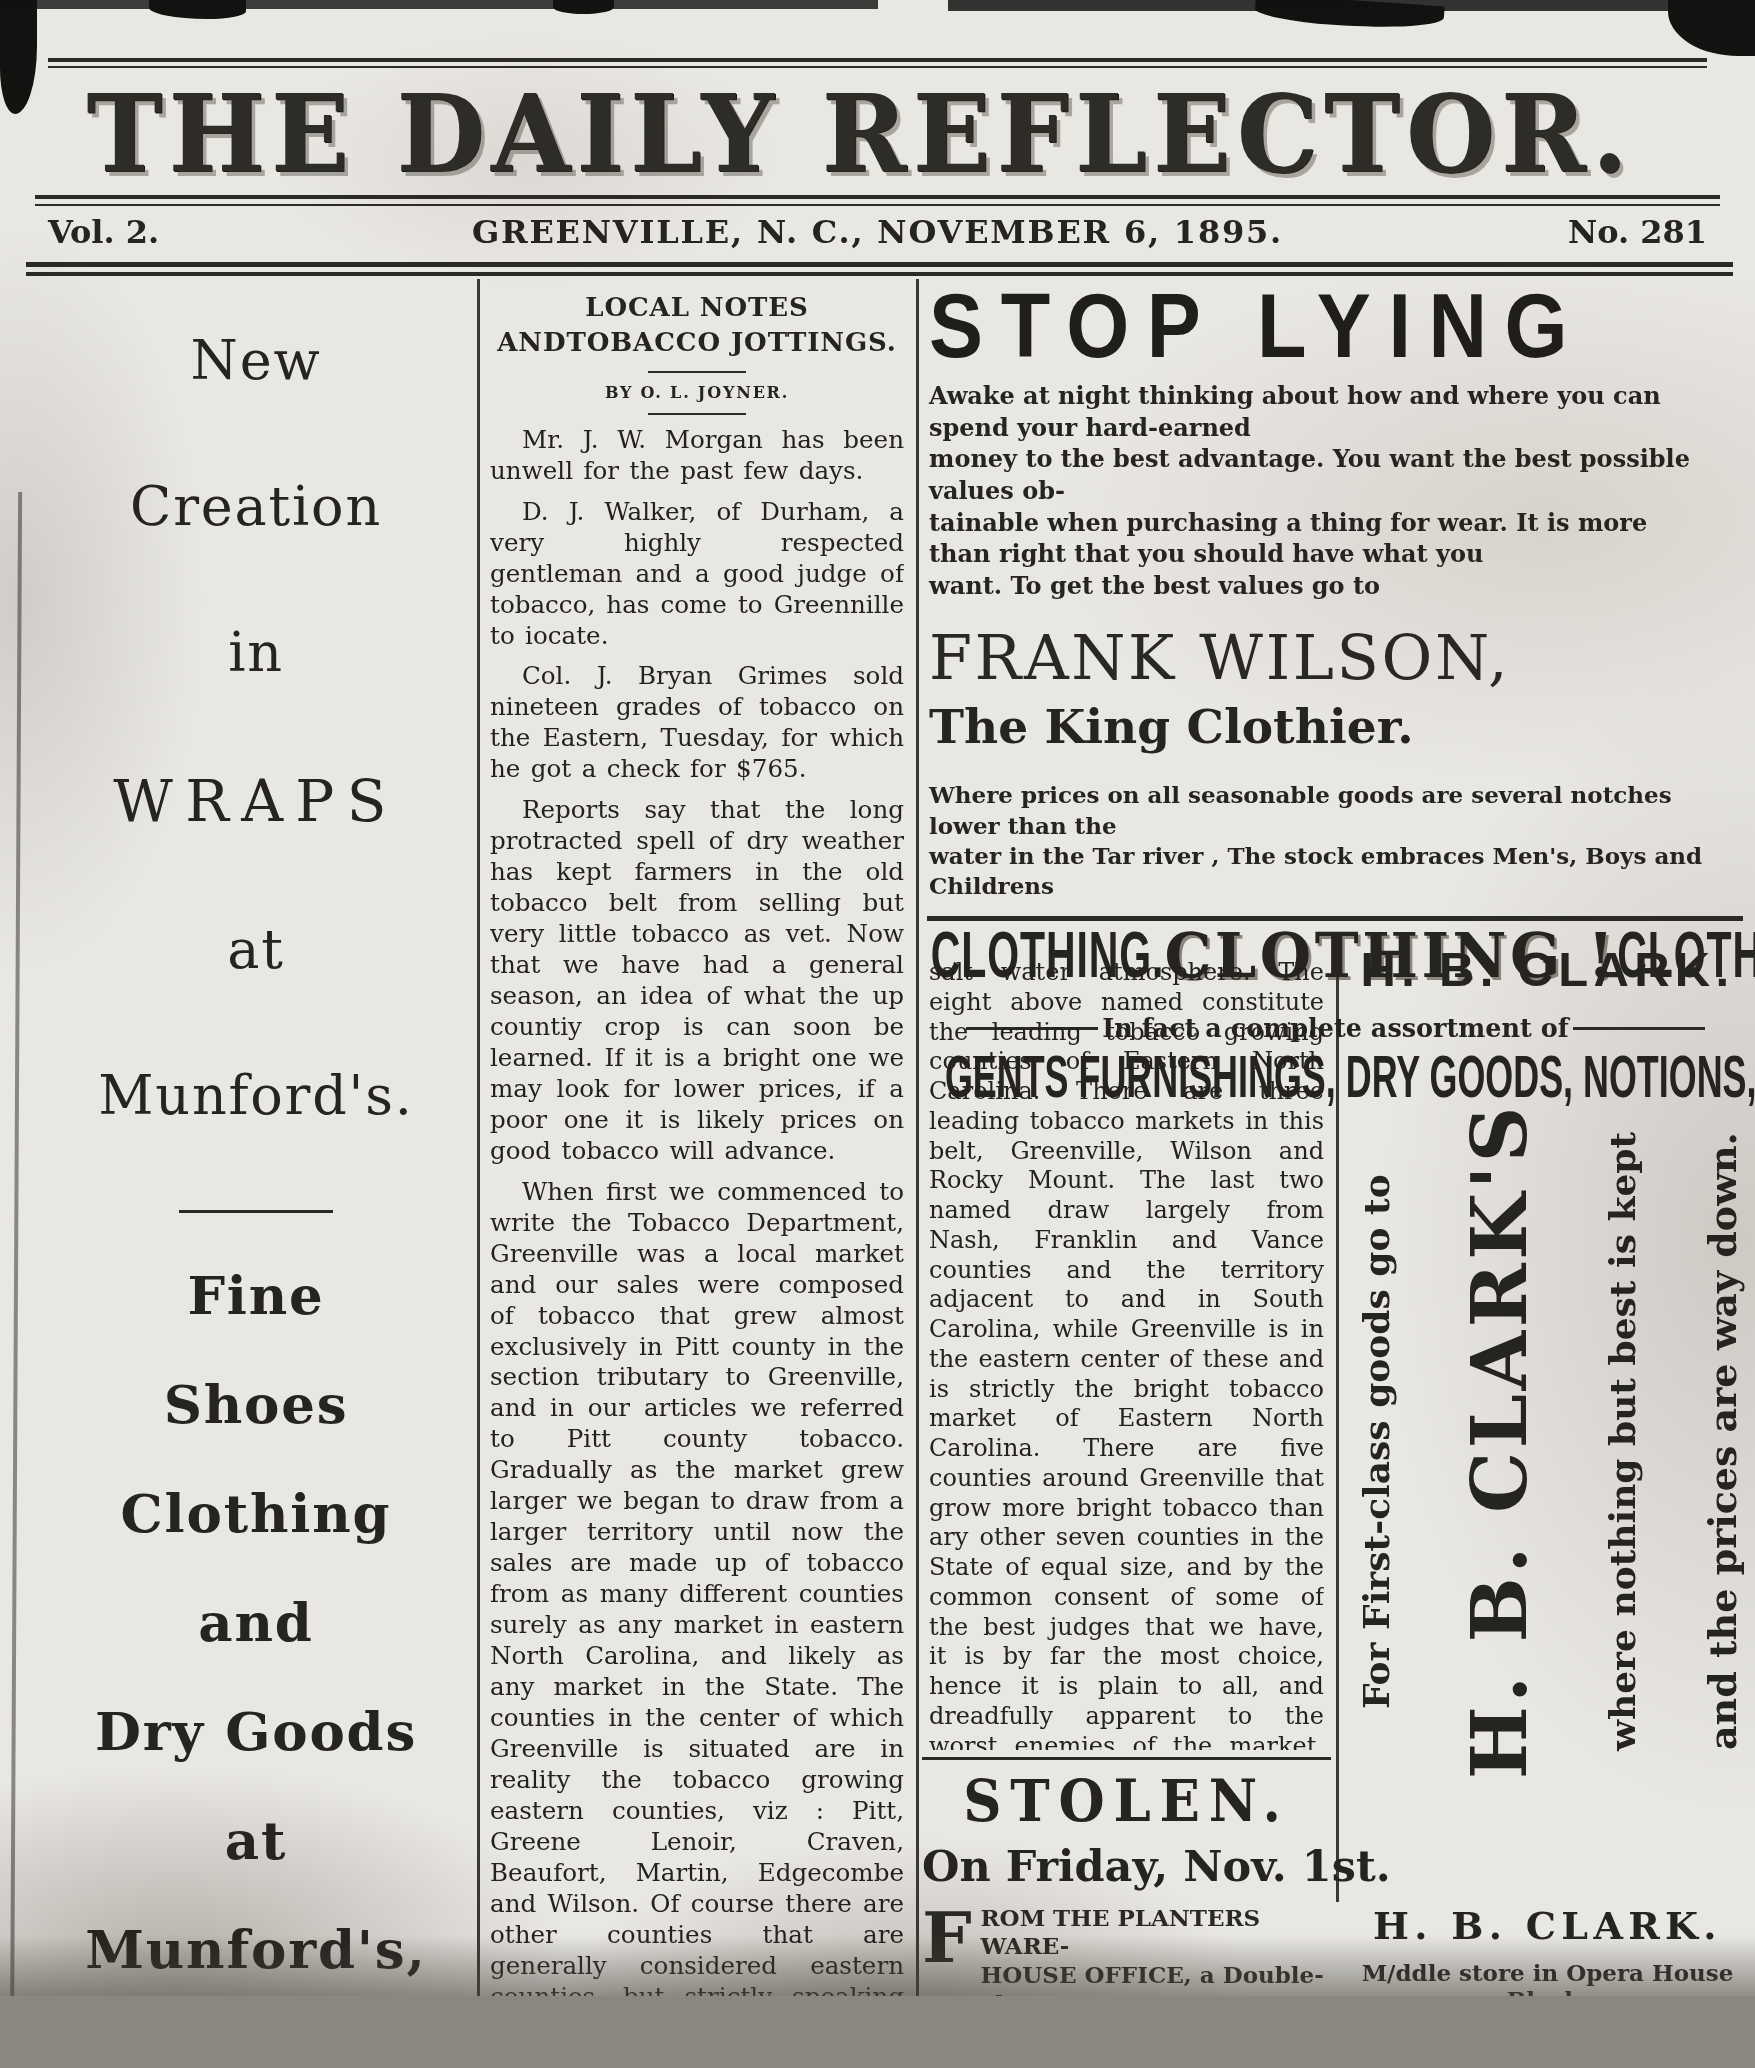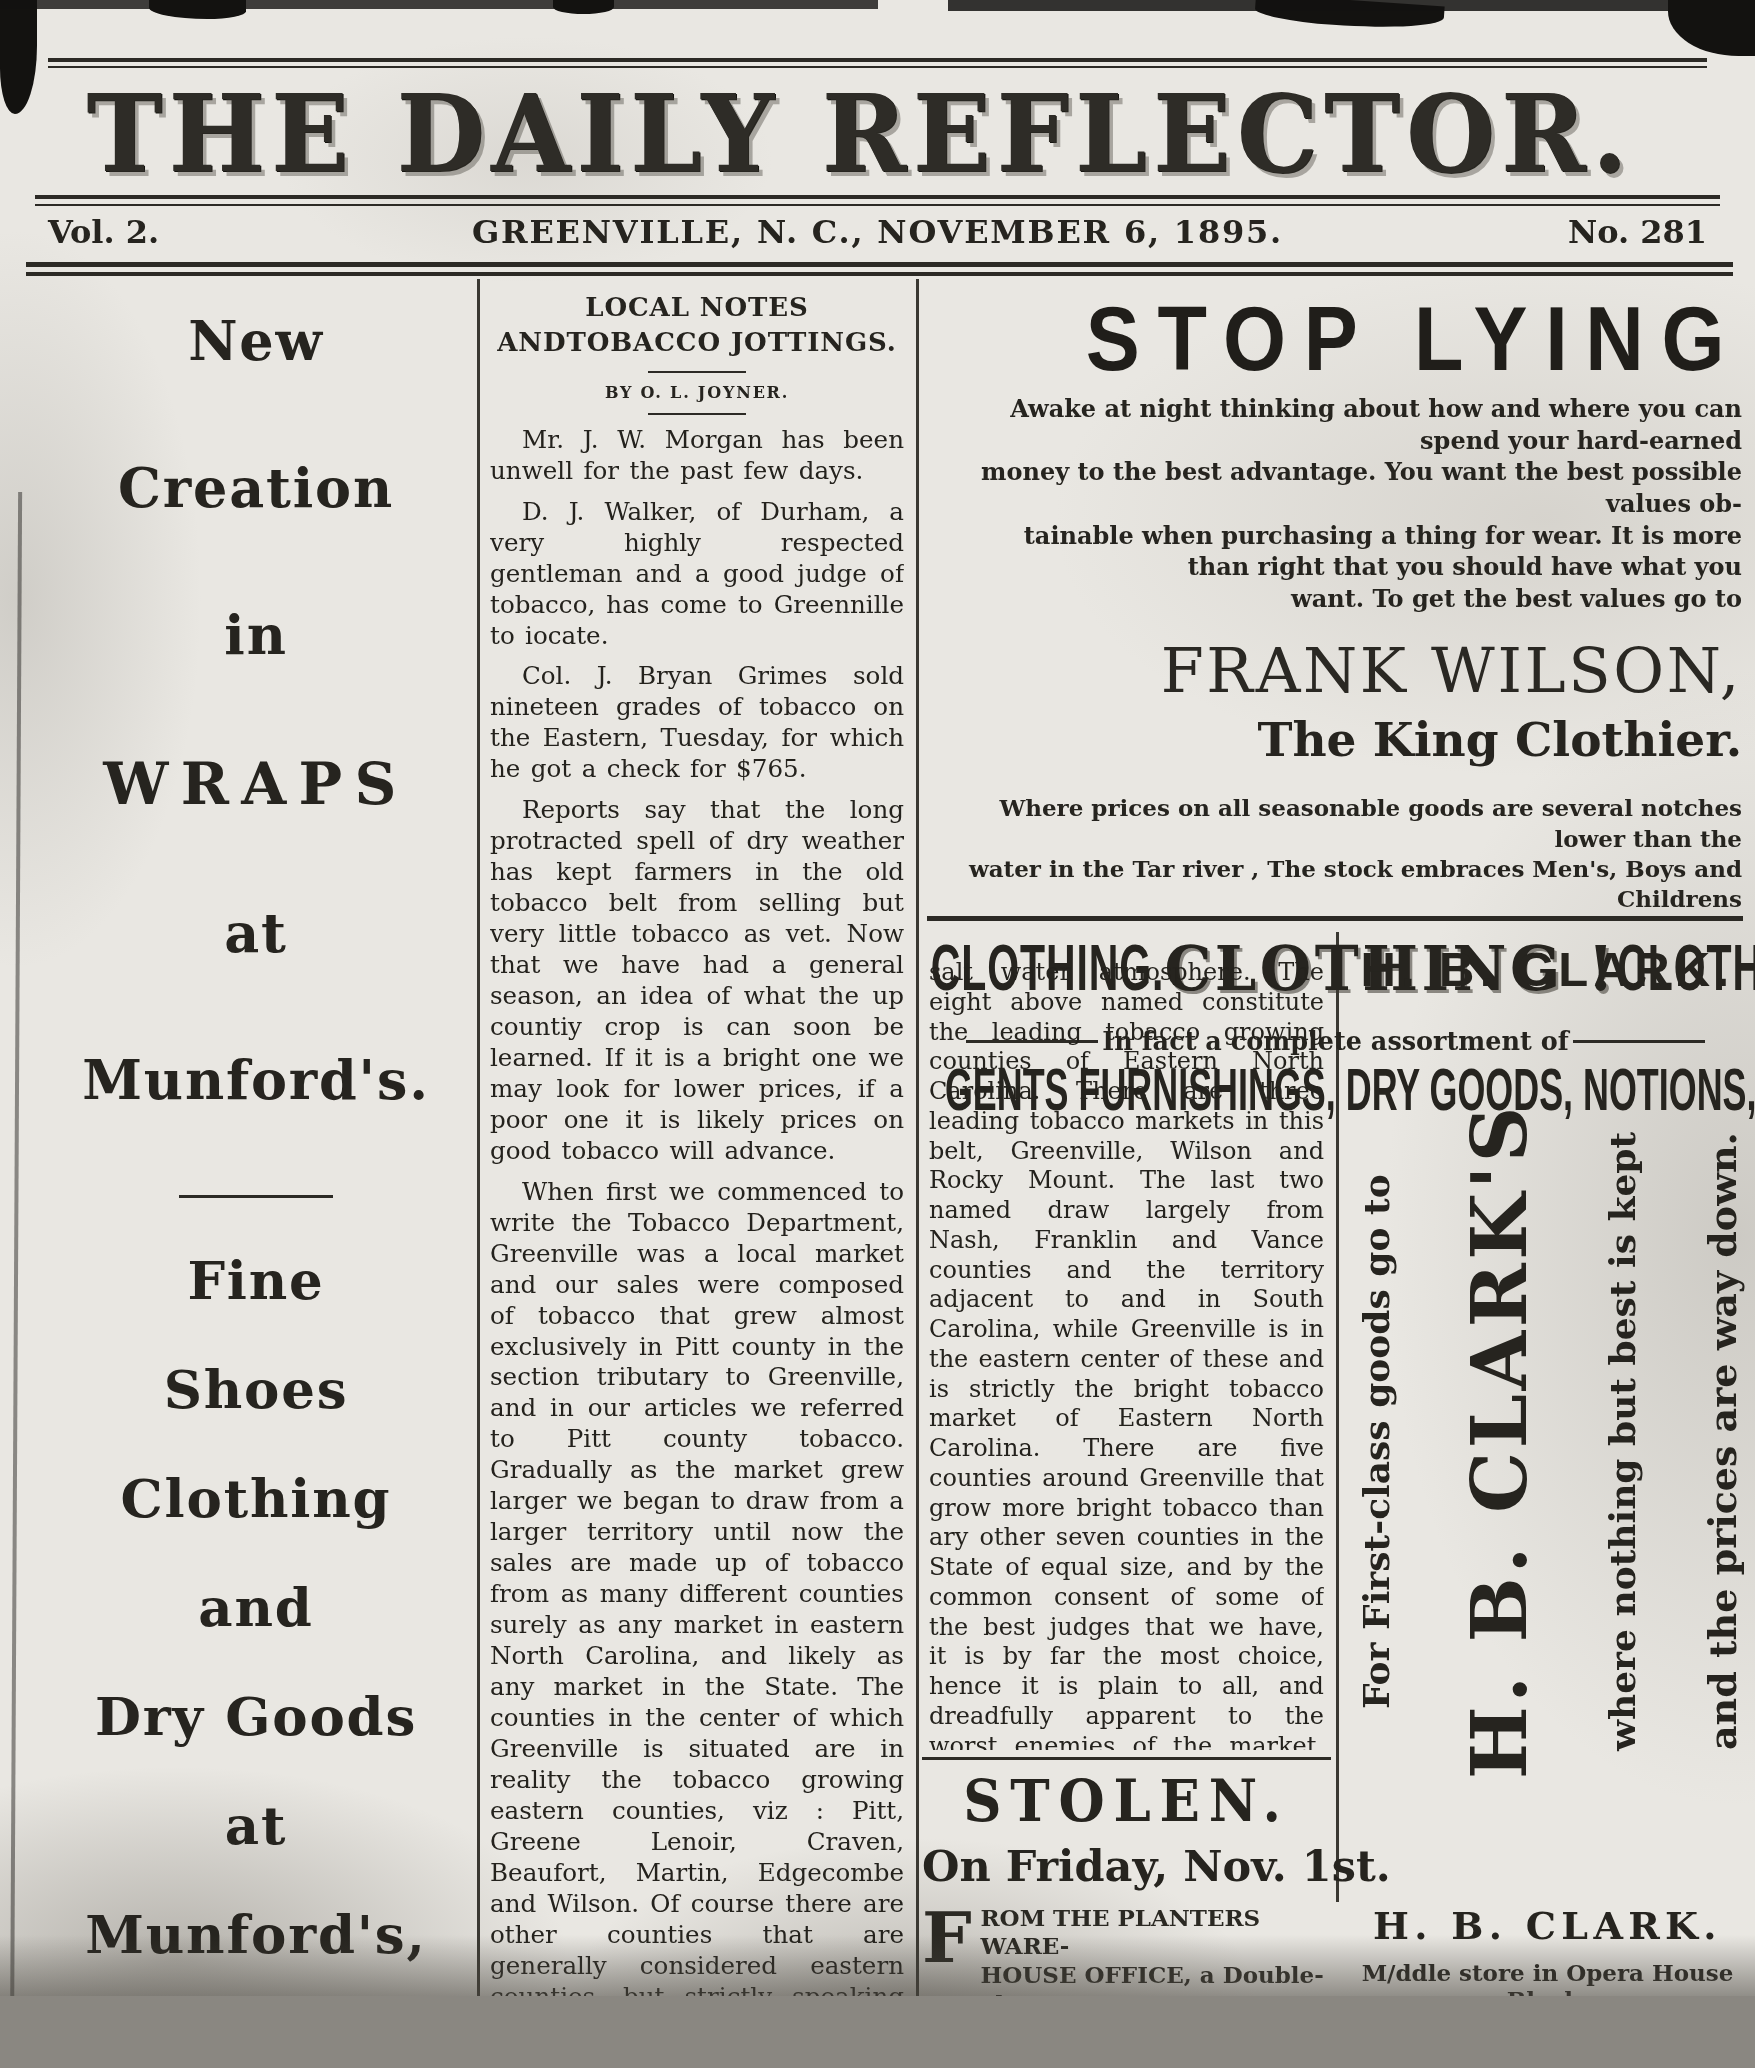--- a/index.html
+++ b/index.html
@@ -23,33 +23,33 @@
   
   .m-title{position:absolute;top:74px;left:26px;width:1668px;text-align:center;
     font-size:102px;font-weight:bold;letter-spacing:6.1px;color:#2e2c27;white-space:nowrap;
     text-shadow:4.4px 4.4px 0 rgba(70,67,60,.40), 0.9px 0.9px 0 #14130f;transform:scaleY(1.04);}
   .m-row{position:absolute;top:213px;left:48px;width:1659px;font-size:32px;font-weight:bold;}
   .m-vol{position:absolute;left:0;top:0;}
   .m-date{position:absolute;left:0;right:0;text-align:center;top:0;letter-spacing:1.8px;}
   .m-no{position:absolute;right:0;top:0;}
   
   #col1{position:absolute;left:40px;top:309px;width:432px;text-align:center;}
-  .mun1{font-size:54px;font-weight:bold;letter-spacing:1.8px;margin-bottom:83px;}
+  .mun1{font-size:54px;font-weight:normal;letter-spacing:1.8px;margin-bottom:83px;margin-top:20px;}
   .mun-wraps{letter-spacing:12.3px;font-size:58px;}
   .mun-rule{width:154px;height:0;border-top:3.5px solid #2c2a25;margin:8.8px auto 51px auto;}
   .mun2{font-size:53px;font-weight:bold;letter-spacing:1.8px;margin-bottom:47px;}
   .mun-footer{font-size:25.5px;font-weight:bold;letter-spacing:3.5px;margin-top:10.5px;}
   
   #col2{position:absolute;left:490px;top:290px;width:414px;height:1764px;overflow:hidden;}
   .ln-head{font-size:26px;font-weight:bold;text-align:center;line-height:1.35;letter-spacing:0.9px;}
   .ln-by{font-size:16px;font-weight:bold;text-align:center;letter-spacing:1.8px;}
   .ln-p{font-size:24.6px;line-height:1.26;text-align:justify;text-indent:32px;margin:9.7px 0;
     word-spacing:2.6px;color:#24221d;}
   
-  #wilson{position:absolute;left:929px;top:279px;width:813px;text-align:right;}
+  #wilson{position:absolute;left:929px;top:266px;width:813px;text-align:left;}
   .w-headline{font-size:81px;font-weight:bold;letter-spacing:17.6px;transform:scaleY(1.12);
     margin-top:14px;color:#201e1a;}
   .w-intro{margin-top:7px;font-size:24px;font-weight:bold;line-height:1.32;}
   .w-name{font-size:62px;letter-spacing:2.6px;margin-top:19.3px;white-space:nowrap;color:#2a2823;}
   .w-tag{font-size:47px;margin-top:5.3px;font-weight:bold;}
   .w-sub{margin-top:26px;font-size:23px;font-weight:bold;line-height:1.32;}
   .w-cloth{margin-top:19.3px;display:flex;justify-content:space-between;align-items:center;padding:0 1.8px;}
   .w-cloth-side{font-size:41px;font-weight:bold;letter-spacing:0.9px;transform:scaleY(1.6);white-space:nowrap;}
   .w-cloth-mid{font-size:59px;font-weight:bold;letter-spacing:3.5px;white-space:nowrap;
     text-shadow:2.6px 2.6px 0 rgba(60,57,50,.55);transform:scaleY(1.05);}

